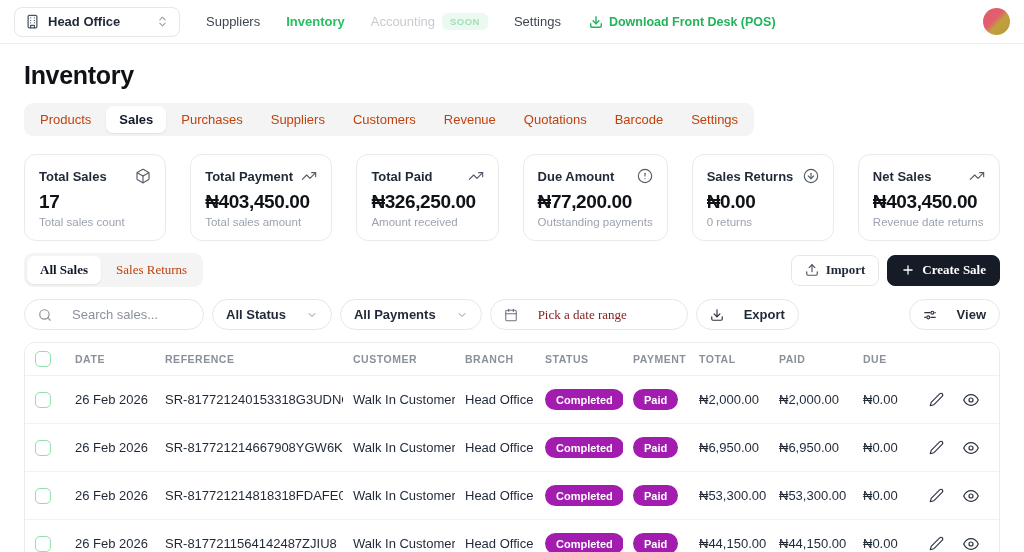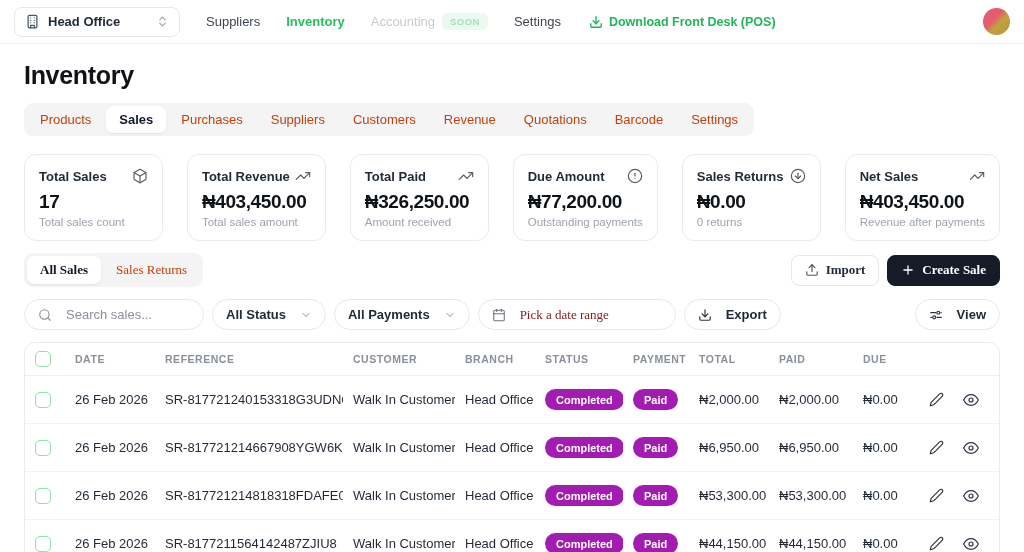--- a/index.html
+++ b/index.html
@@ -50,21 +50,21 @@
   .subrow { display:flex; align-items:center; justify-content:space-between; margin:12px 0;font-family:Liberation Serif, serif; }
   .actions { display:flex; gap:8px; }
   .btn { display:flex; align-items:center; gap:7px; height:31px; padding:0 13px;
     border:1px solid #e5e7eb; border-radius:8px; background:#fff; font-size:13px;
     font-weight:600; color:#1f2937; cursor:pointer; font-family:inherit; }
   .btn.dark { background:#151c28; border-color:#151c28; color:#fff; }
 
   
   .filters { display:flex; align-items:center; gap:8px; margin:12px 0; }
   .pill { height:31px; border:1px solid #e5e7eb; border-radius:16px; background:#fff;
-    display:flex; align-items:center; gap:14px; padding:0 13px; font-size:13px; color:#1f2937; cursor:pointer; }
+    display:flex; align-items:center; gap:20px; padding:0 13px; font-size:13px; color:#1f2937; cursor:pointer; }
   .pill .ph { color:#7f1d1d;font-family:Liberation Serif, serif; }
   .search-pill { width:180px; }
   .search-pill input { border:none; outline:none; flex:1; font-size:13px; font-family:inherit; color:#374151; min-width:0; background:transparent; }
   .search-pill input::placeholder { color:#8b919a; }
   .date-pill { width:198px; }
   .spacer { flex:1; }
   .sel-label { font-weight:700; }
 
   
   .table-wrap { border:1px solid #e9ebee; border-radius:11px; overflow:hidden; background:#fff; }
@@ -153,21 +153,21 @@
               <polyline points="3.27 6.96 12 12.01 20.73 6.96"></polyline>
               <line x1="12" y1="22.08" x2="12" y2="12"></line>
             </svg>
           </span>
         </div>
       <div class="card-value">17</div>
       <div class="card-sub">Total sales count</div>
     </div>
     <div class="card">
       <div class="card-head">
-          <span class="card-label">Total Revenue</span>
+          <span class="card-label">Total Payment</span>
         <span class="icon">
             <svg width="16" height="16" viewBox="0 0 24 24" fill="none" stroke="currentColor" stroke-width="1.7" stroke-linecap="round" stroke-linejoin="round">
               <polyline points="22 7 13.5 15.5 8.5 10.5 2 17"></polyline>
               <polyline points="16 7 22 7 22 13"></polyline>
             </svg>
           </span>
         </div>
       <div class="card-value">₦403,450.00</div>
       <div class="card-sub">Total sales amount</div>
     </div>
@@ -216,21 +216,21 @@
       <div class="card-head">
           <span class="card-label">Net Sales</span>
         <span class="icon">
             <svg width="16" height="16" viewBox="0 0 24 24" fill="none" stroke="currentColor" stroke-width="1.7" stroke-linecap="round" stroke-linejoin="round">
               <polyline points="22 7 13.5 15.5 8.5 10.5 2 17"></polyline>
               <polyline points="16 7 22 7 22 13"></polyline>
             </svg>
           </span>
         </div>
       <div class="card-value">₦403,450.00</div>
-      <div class="card-sub">Revenue after payments</div>
+      <div class="card-sub">Revenue date returns</div>
     </div>
   </div>
 
   
   <div class="subrow">
     <div class="tabbar">
       <span class="tab active">All Sales</span>
       <span class="tab">Sales Returns</span>
     </div>
     <div class="actions">

